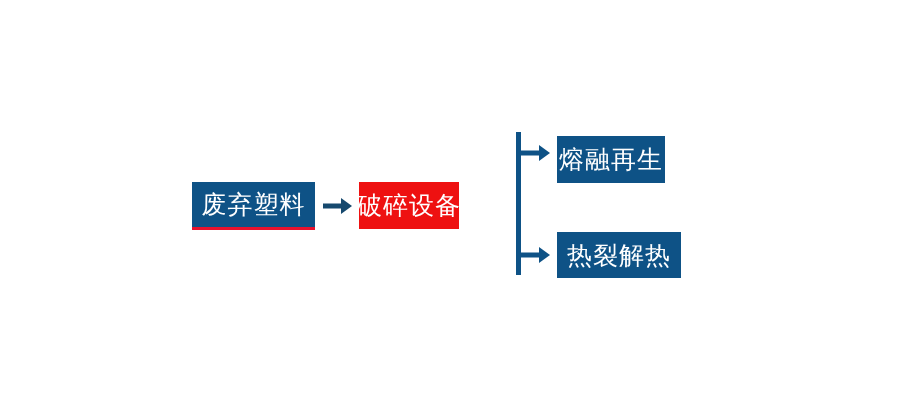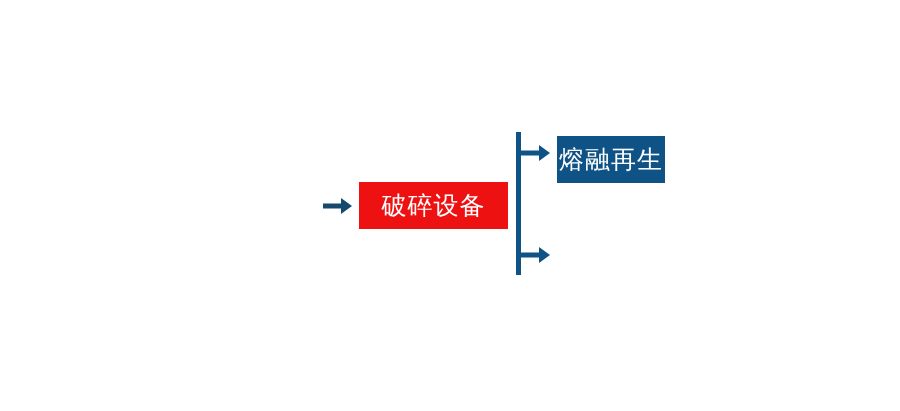--- a/index.html
+++ b/index.html
@@ -39,21 +39,21 @@
   }
   .node-red {
     background: #ee1111;
   }
   .node-underline-red {
     border-bottom: 3px solid #e8112d;
   }
 
   
   #node-waste      { left: 192px; top: 182px; width: 123px; height: 48px; }
-  #node-crusher    { left: 359px; top: 182px; width: 149px; height: 47px; align-items: center; }
+  #node-crusher    { left: 359px; top: 182px; width: 100px; height: 47px; align-items: center; }
   #node-melt       { left: 557px; top: 136px; width: 108px; height: 47px; }
   #node-pyrolysis  { left: 557px; top: 232px; width: 124px; height: 46px; }
 
   
   #arrow-main {
     position: absolute;
     left: 323px;
     top: 193px;
     width: 30px;
     height: 26px;
@@ -66,20 +66,23 @@
     top: 125px;
     width: 60px;
     height: 160px;
   }
 </style>
 </head>
 <body>
 
 <div id="canvas">
 
+  <div class="node node-blue node-underline-red" id="node-waste">
+    <span>废弃塑料</span>
+  </div>
 
   <div id="arrow-main">
     <svg width="30" height="26" viewBox="0 0 30 26" xmlns="http://www.w3.org/2000/svg">
       <path d="M0 10.5 H18 V5 L29 13 L18 21 V15.5 H0 Z" fill="#16496e"></path>
     </svg>
   </div>
 
   <div class="node node-red" id="node-crusher">
     <span>破碎设备</span>
   </div>
@@ -92,14 +95,17 @@
       <path d="M16 25.5 H34 V20 L45 28 L34 36 V30.5 H16 Z" fill="#0e5286"></path>
 
       <path d="M16 127.5 H34 V122 L45 130 L34 138 V132.5 H16 Z" fill="#0e5286"></path>
     </svg>
   </div>
 
   <div class="node node-blue" id="node-melt">
     <span>熔融再生</span>
   </div>
 
+  <div class="node node-blue" id="node-pyrolysis">
+    <span>热裂解热</span>
+  </div>
 
 </div>
 
 </body></html>

